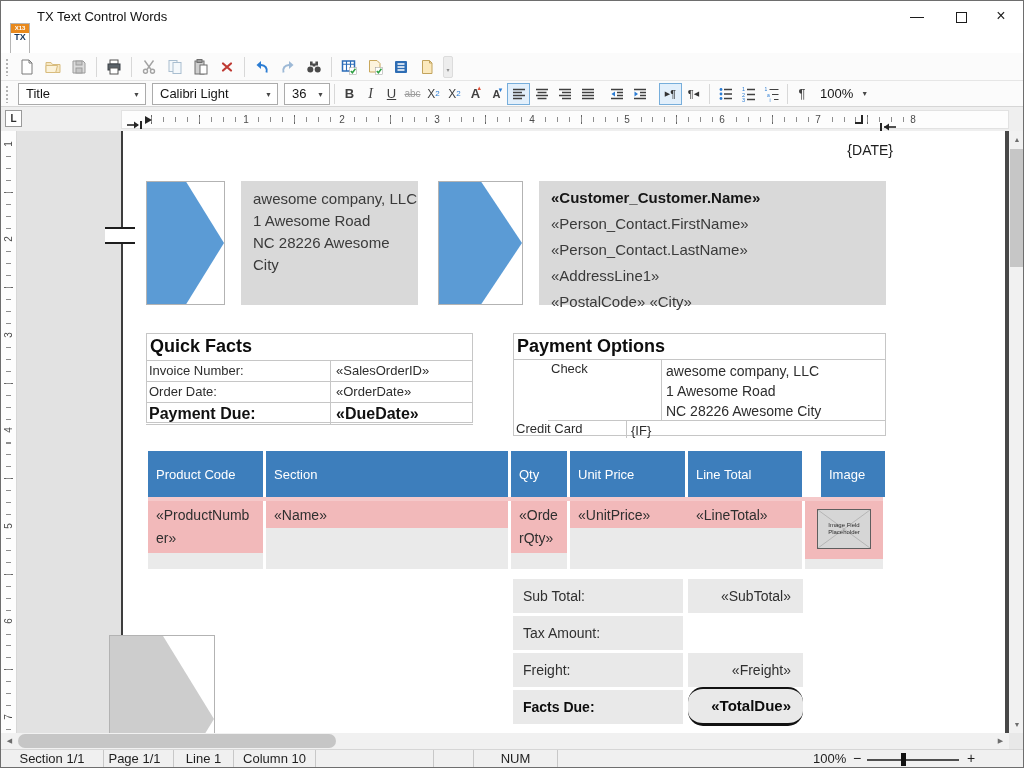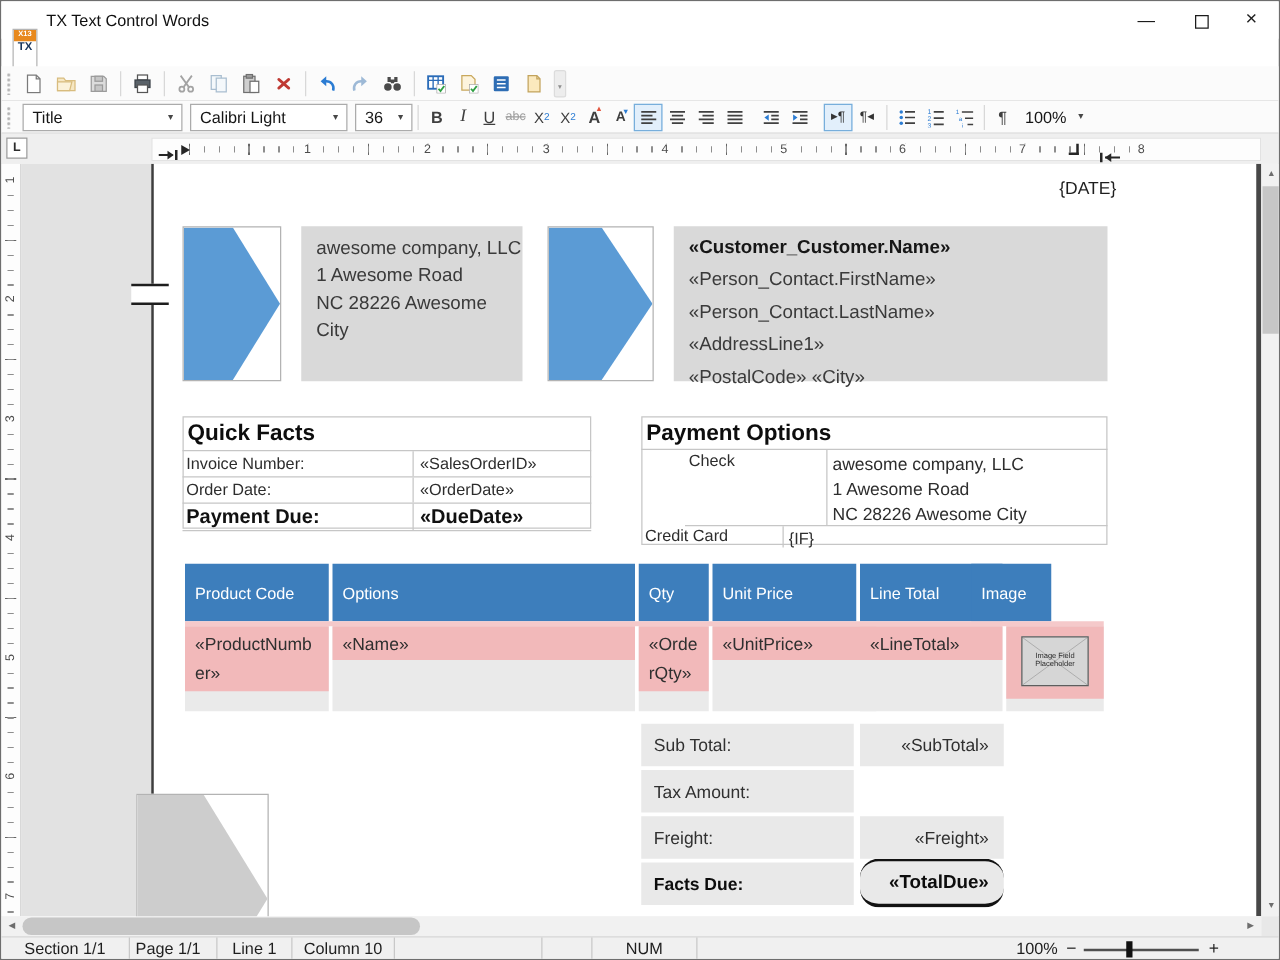--- a/index.html
+++ b/index.html
@@ -466,32 +466,32 @@
             <span class="po-value" style="top:0;font-size:13px;">{IF}</span>
           </div>
         </div>
       </div>
 
       <div class="prod-header">
         <div class="ph-cell" style="left:25px;width:115px;">
             <span>Product Code</span>
           </div>
         <div class="ph-cell" style="left:143px;width:242px;">
-            <span>Options</span>
+            <span>Section</span>
           </div>
         <div class="ph-cell" style="left:388px;width:56px;">
             <span>Qty</span>
           </div>
         <div class="ph-cell" style="left:447px;width:115px;">
             <span>Unit Price</span>
           </div>
         <div class="ph-cell" style="left:565px;width:114px;">
             <span>Line Total</span>
           </div>
-        <div class="ph-cell" style="left:654px;width:64px;text-align:center;">
+        <div class="ph-cell" style="left:698px;width:64px;text-align:center;">
             <span>Image</span>
           </div>
       </div>
 
       <div class="row-strip"></div>
       <div class="prod-row">
         <div class="pr-cell" style="left:25px;width:115px;">
             <div class="pink" style="height:52px;">«ProductNumber»</div>
           </div>
         <div class="pr-cell" style="left:143px;width:242px;">

